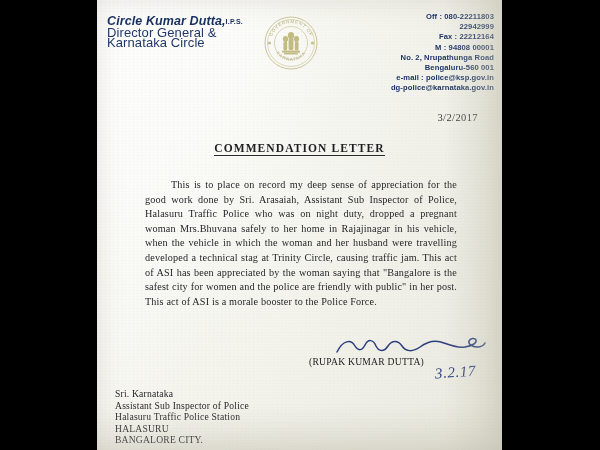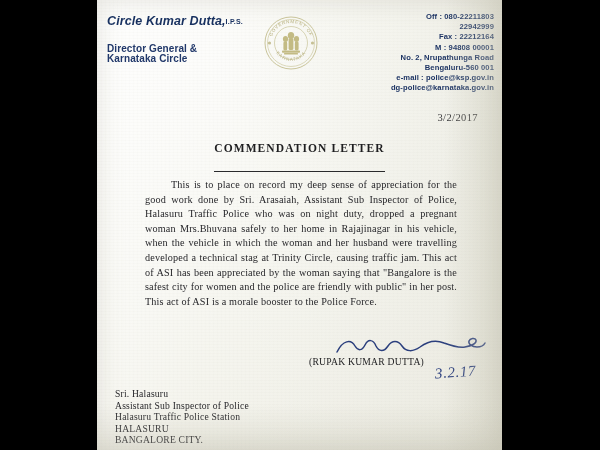--- a/index.html
+++ b/index.html
@@ -81,26 +81,25 @@
   }
   .lh-name .ips {
     font-size: 7px;
     font-style: normal;
     font-weight: bold;
     letter-spacing: .2px;
     vertical-align: 1px;
   }
   .lh-sub {
     font-family: "Liberation Sans", sans-serif;
-    font-size: 10px;
+    font-size: 13px;
     color: #21386a;
     line-height: 10.4px;
-    margin-top: 16px;
+    margin-top: 0;
     letter-spacing: .1px;
-    font-weight: bold;
   }
 
   
   .emblem {
     position: absolute;
     left: 163px;
     top: 2px;
     width: 62px;
     height: 62px;
   }
@@ -140,21 +139,21 @@
     top: 142px;
     text-align: center;
     font-family: "Liberation Serif", serif;
     font-weight: bold;
     font-size: 11.5px;
     color: #1e1e20;
     letter-spacing: 1.1px;
   }
   .doc-title span {
     border-bottom: 1.2px solid #2a2a2c;
-    padding-bottom: 17px;
+    padding-bottom: 1px;
   }
 
   
   .body-text {
     position: absolute;
     left: 48px;
     top: 178px;
     width: 312px;
     font-family: "Liberation Serif", serif;
     font-size: 10.2px;
@@ -283,21 +282,21 @@
       <div class="sign-mark">
         <svg width="160" height="22" viewBox="0 0 160 22">
           <path d="M6,16 C12,4 20,3 24,10 C27,15 31,15 34,9 C37,3 42,3 45,10 C48,16 53,16 57,10 C61,4 67,4 71,10 C75,16 82,16 89,11 C97,5 106,4 113,7 C121,10 127,12 134,11 C141,10 146,7 145,4 C144,1.5 139,2 138,5 C137,8 141,11 146,11 C150,11 153,9 154,7" fill="none" stroke="#2b3f7d" stroke-width="1.5" stroke-linecap="round"></path>
         </svg>
       </div>
       <div class="sign-name">(RUPAK KUMAR DUTTA)</div>
       <div class="hand-date">3.2.17</div>
     </div>
 
     <div class="addressee">
-      <div>Sri. Halasuru</div>
+      <div>Sri. Karnataka</div>
       <div>Assistant Sub Inspector of Police</div>
       <div>Halasuru Traffic Police Station</div>
       <div>HALASURU</div>
       <div>BANGALORE CITY.</div>
     </div>
 
     <div class="shade-right"></div>
     <div class="shade-bottom"></div>
   </div>
 

